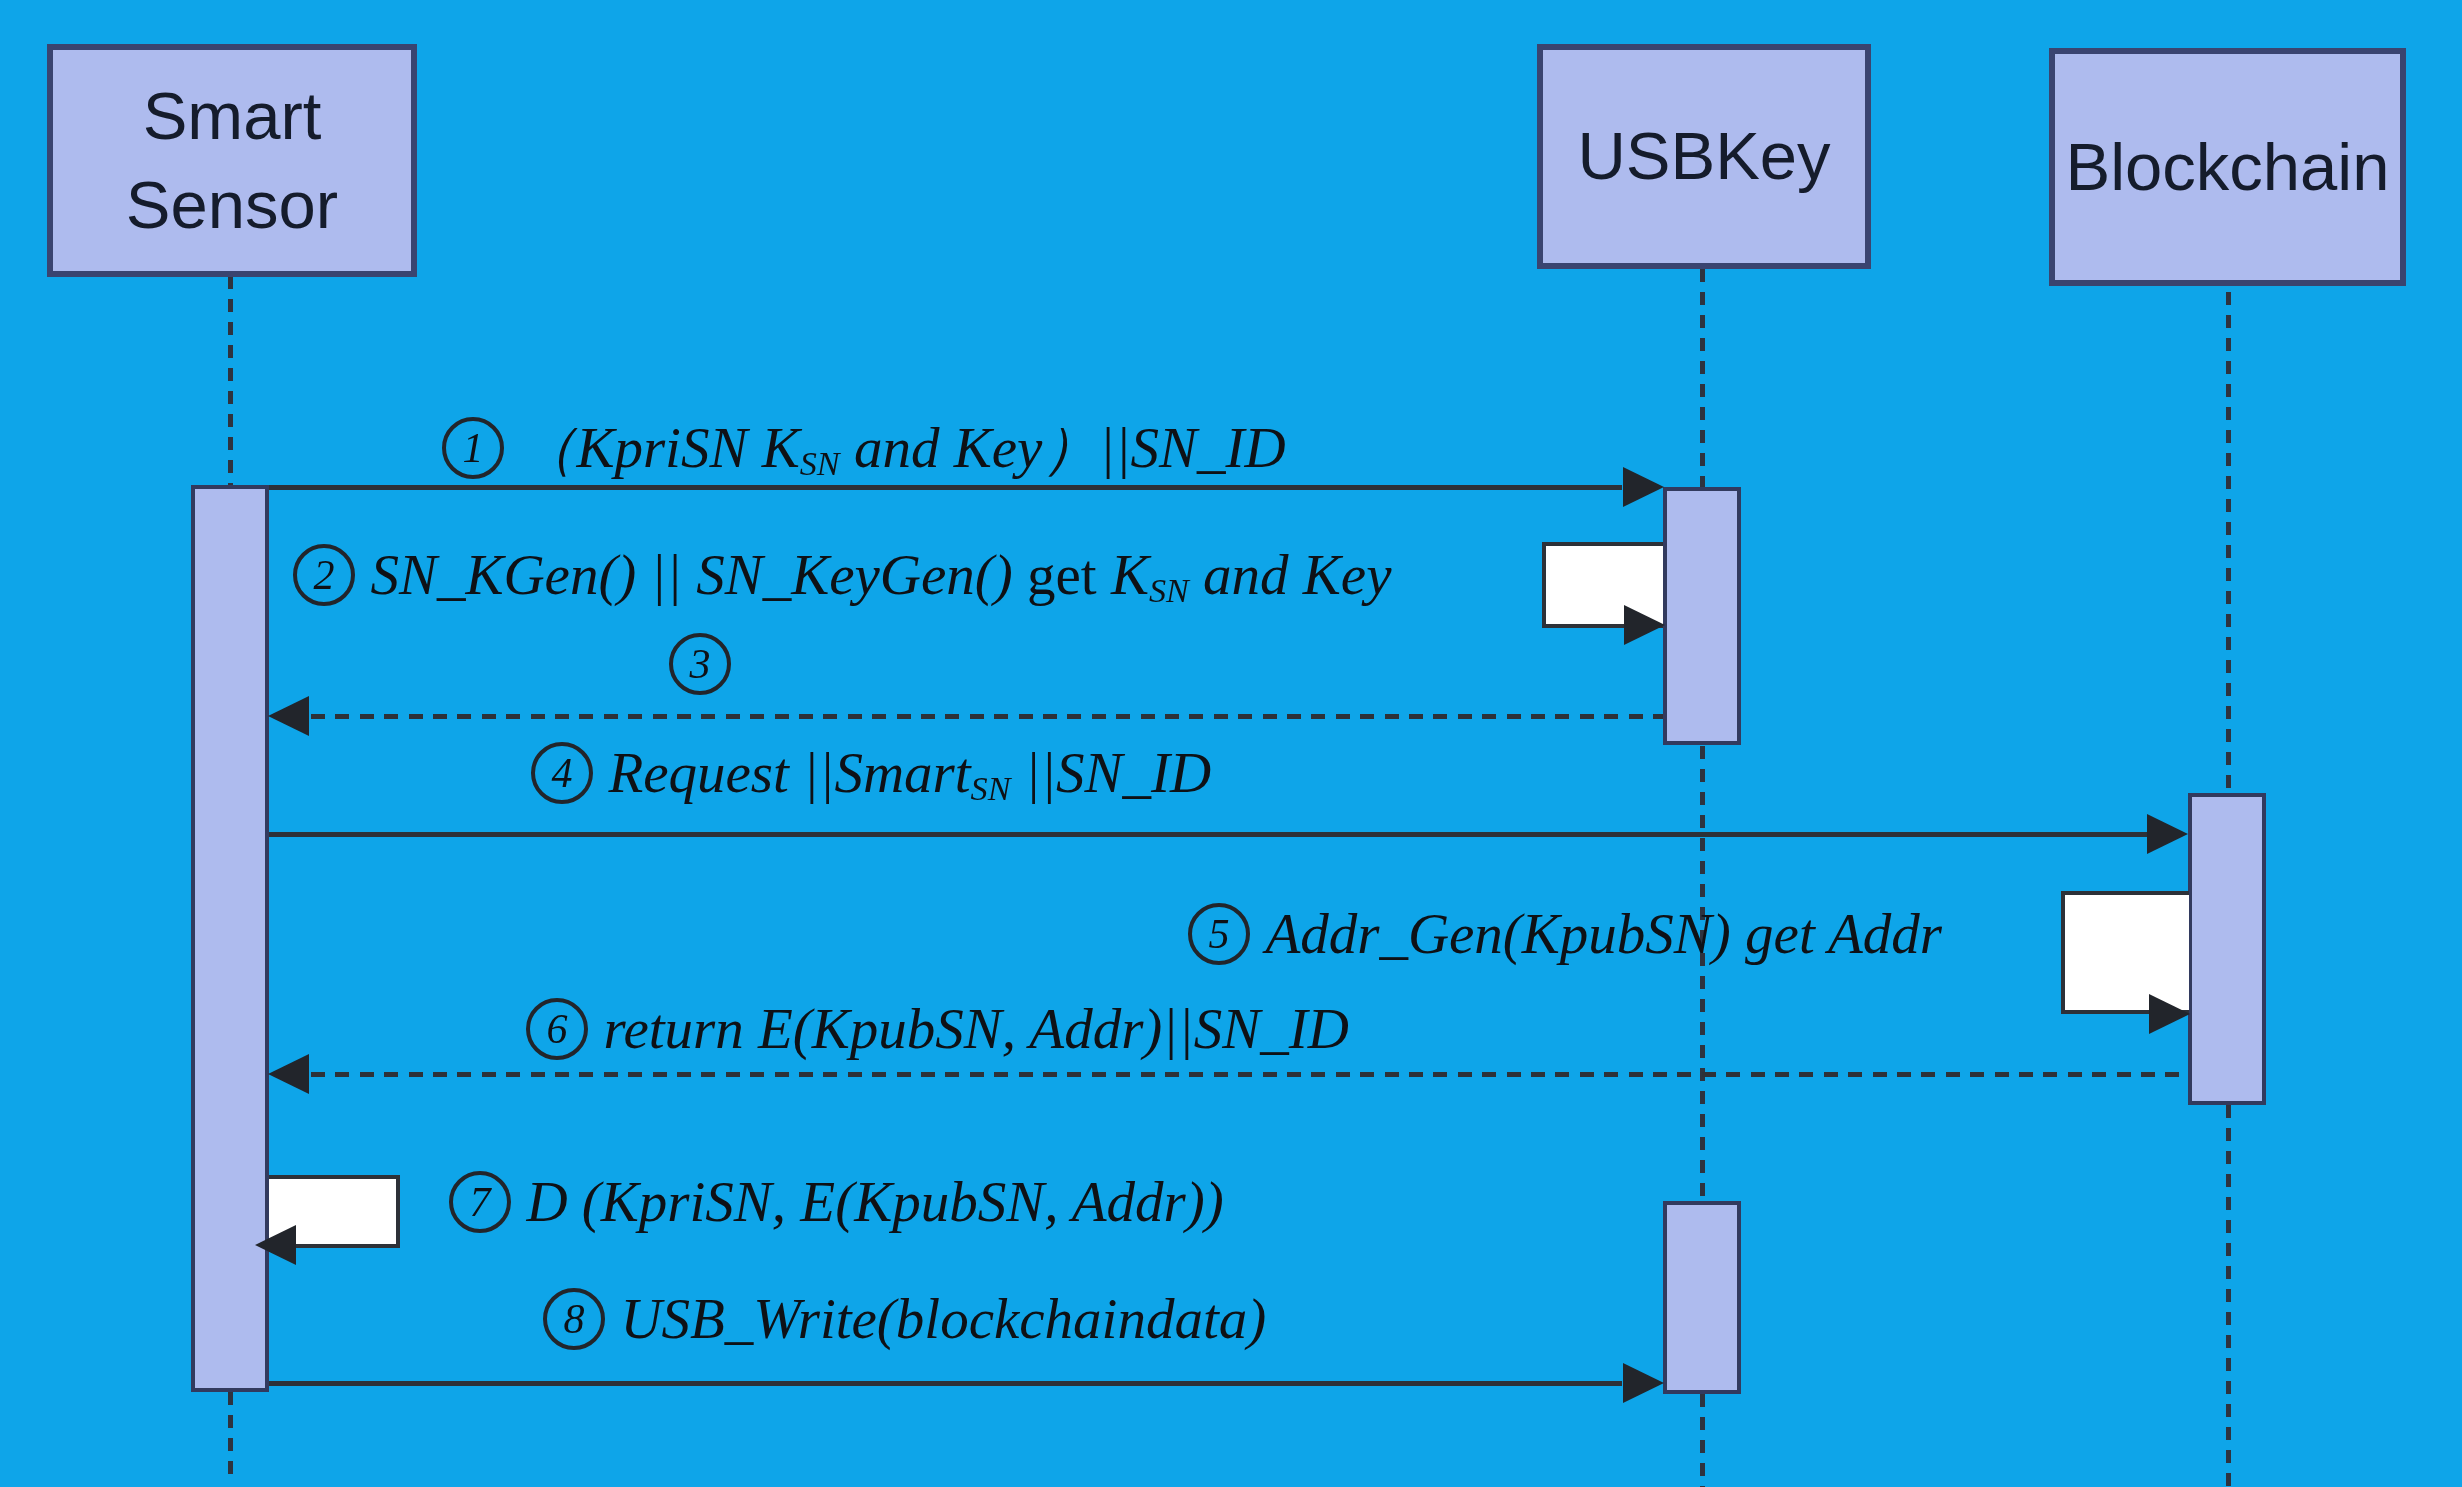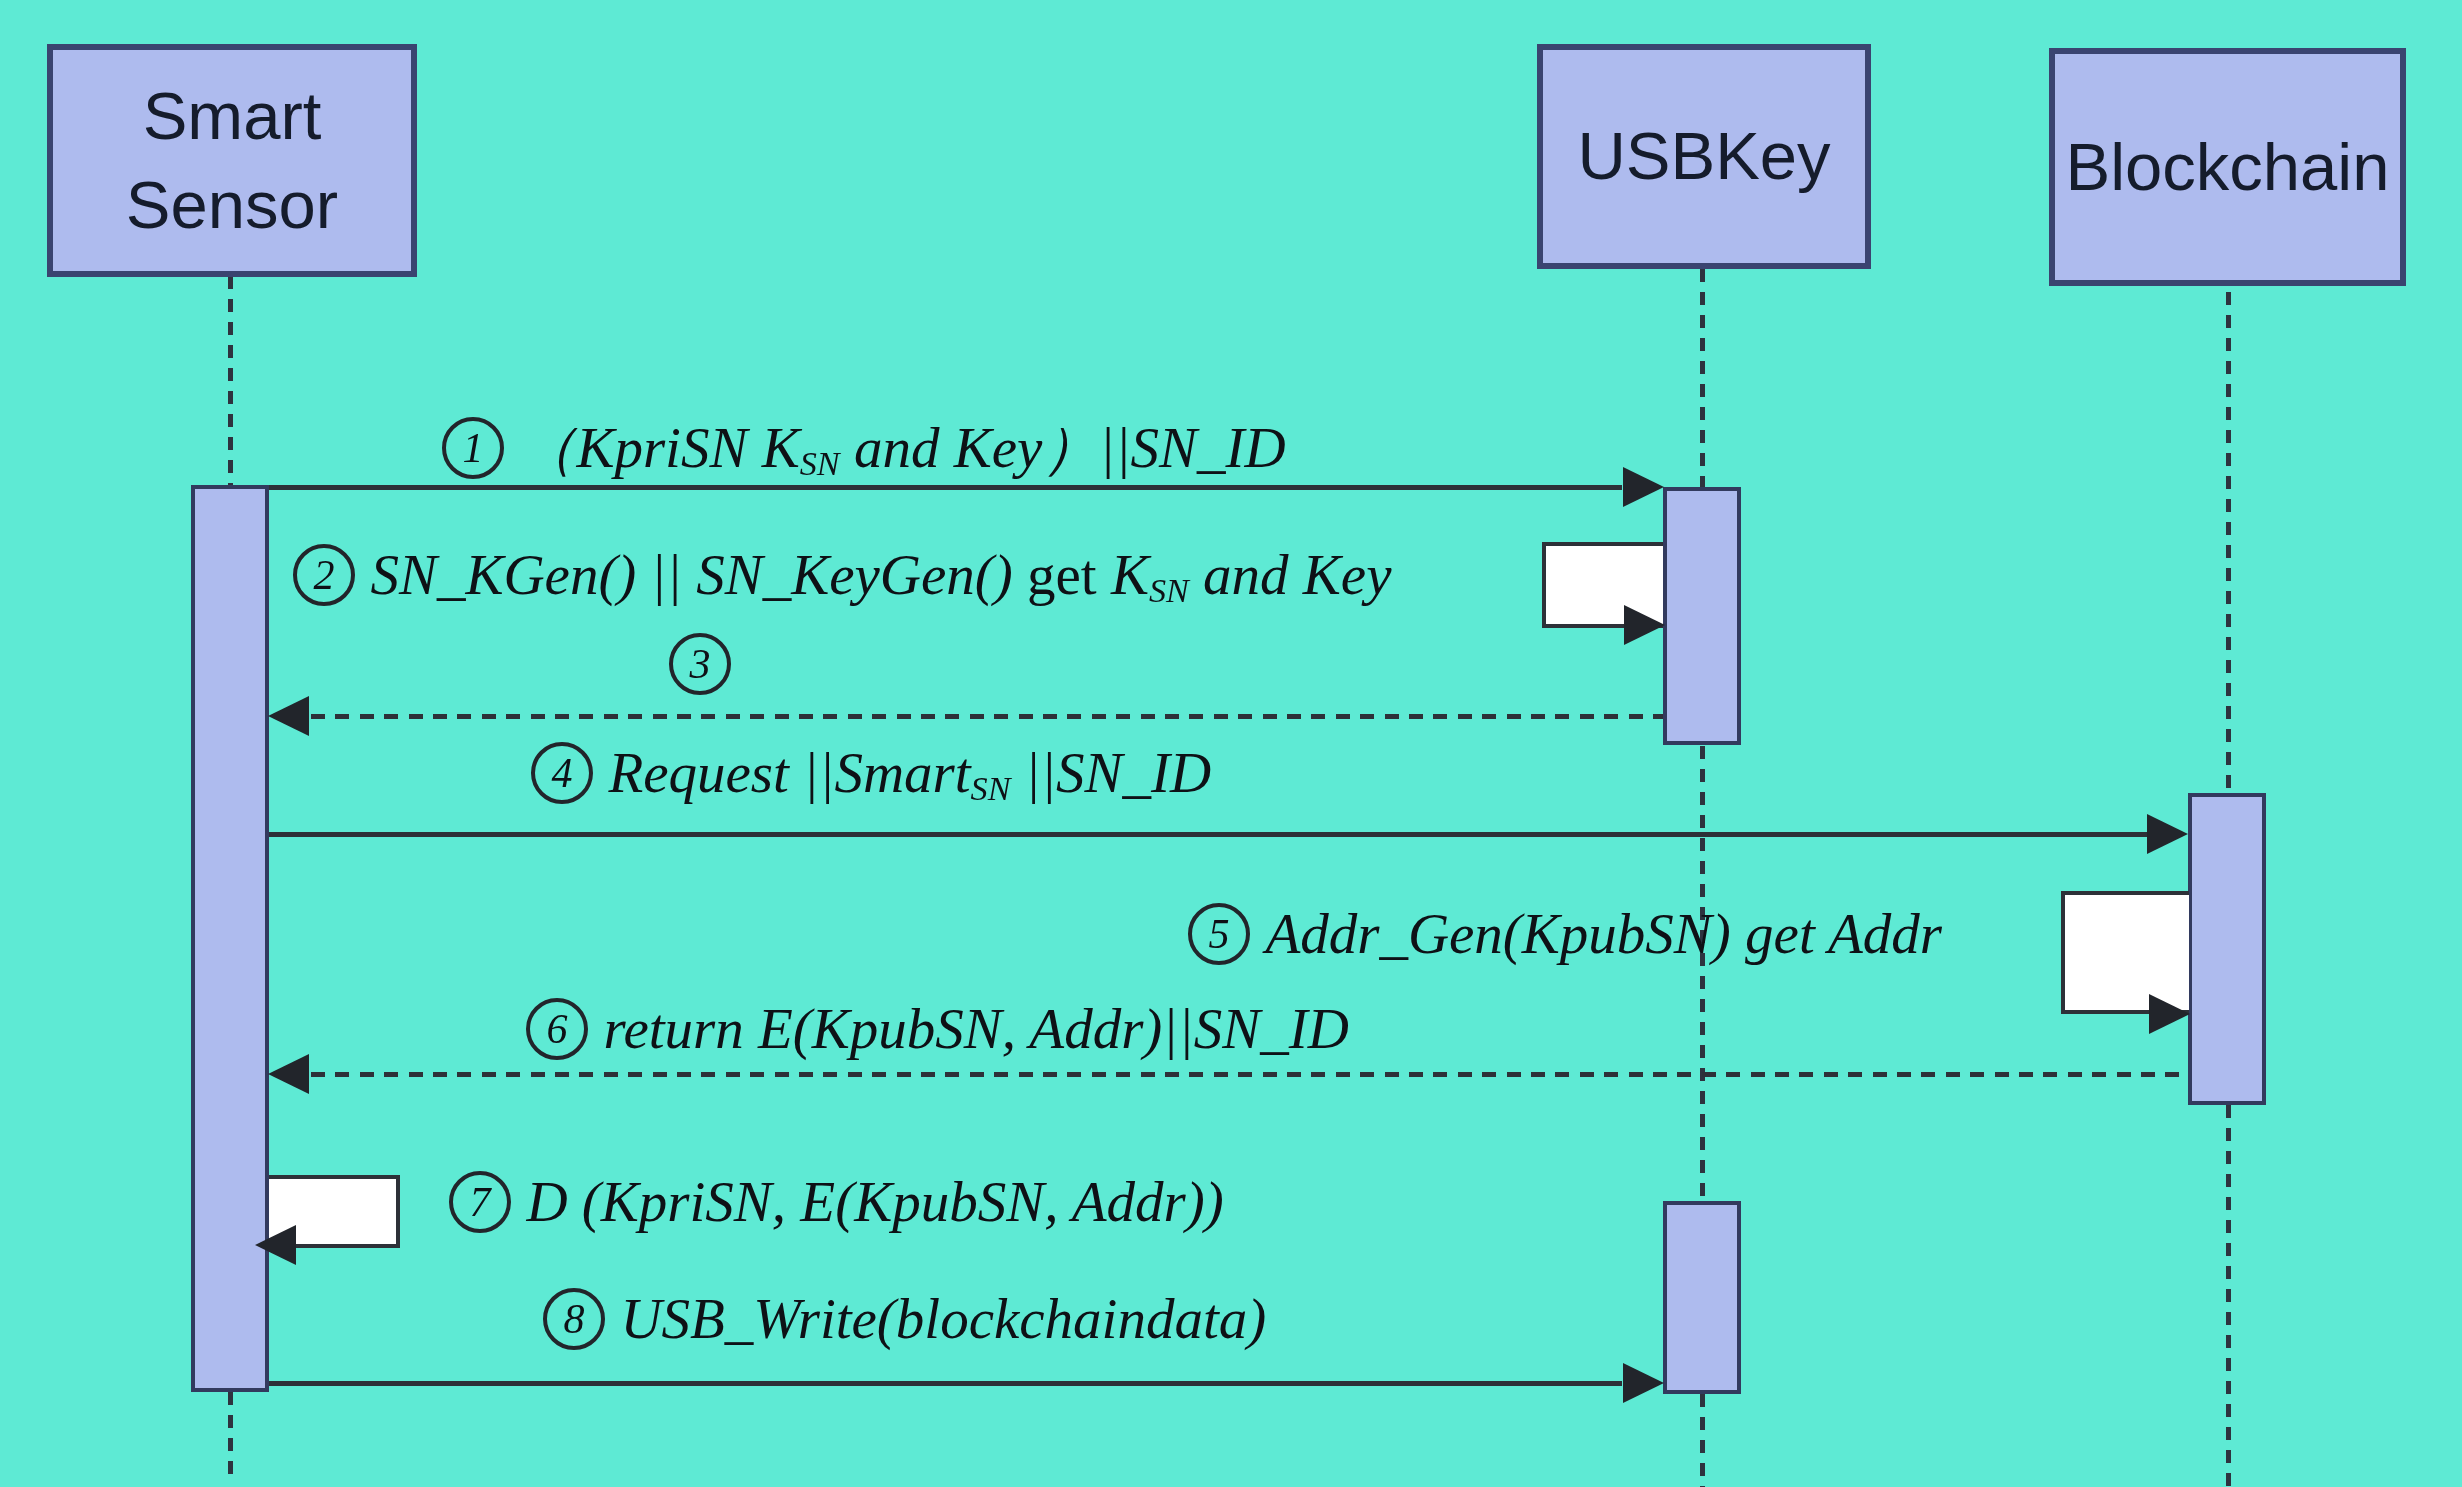--- a/index.html
+++ b/index.html
@@ -1,17 +1,17 @@
 <!DOCTYPE html>
 <html style="font-size:10.3px"><head>
 <meta charset="utf-8">
 <style>
   html,body{margin:0;padding:0;background:#ffffff;}
   .stage{
-    position:relative;width:2462px;height:1487px;background:#5eead4;overflow:hidden;
+    position:relative;width:2462px;height:1487px;background:#0ea5e9;overflow:hidden;
     font-family:"Liberation Serif","DejaVu Serif",serif;
   }
   
   .actor{
     position:absolute;box-sizing:border-box;
     background:#aebbee;border:6.4px solid #3a4470;
     display:flex;align-items:center;justify-content:center;text-align:center;
   }
   .actor-label{
     font-family:"Liberation Sans","DejaVu Sans",sans-serif;

